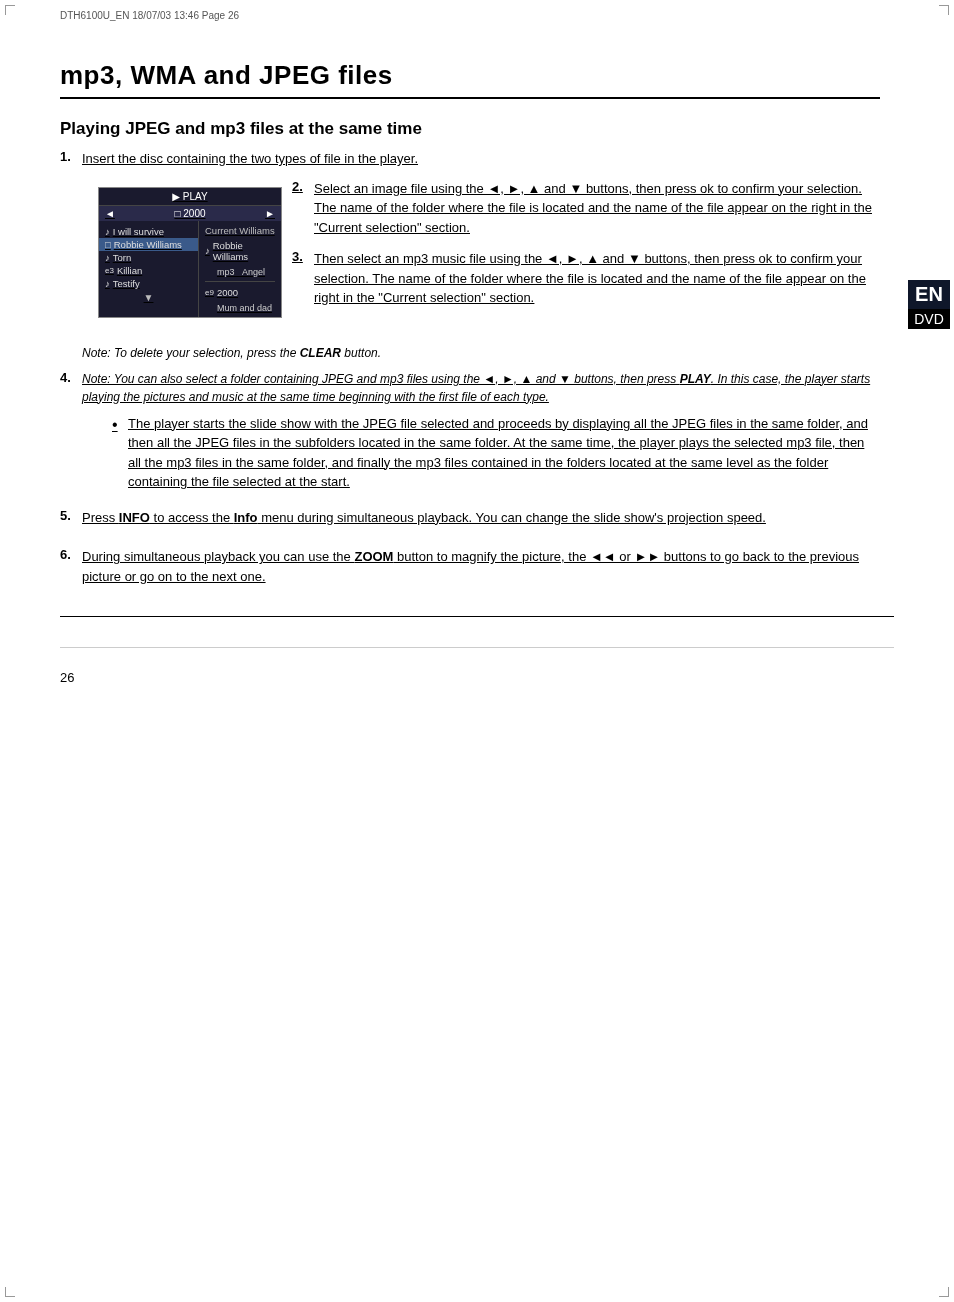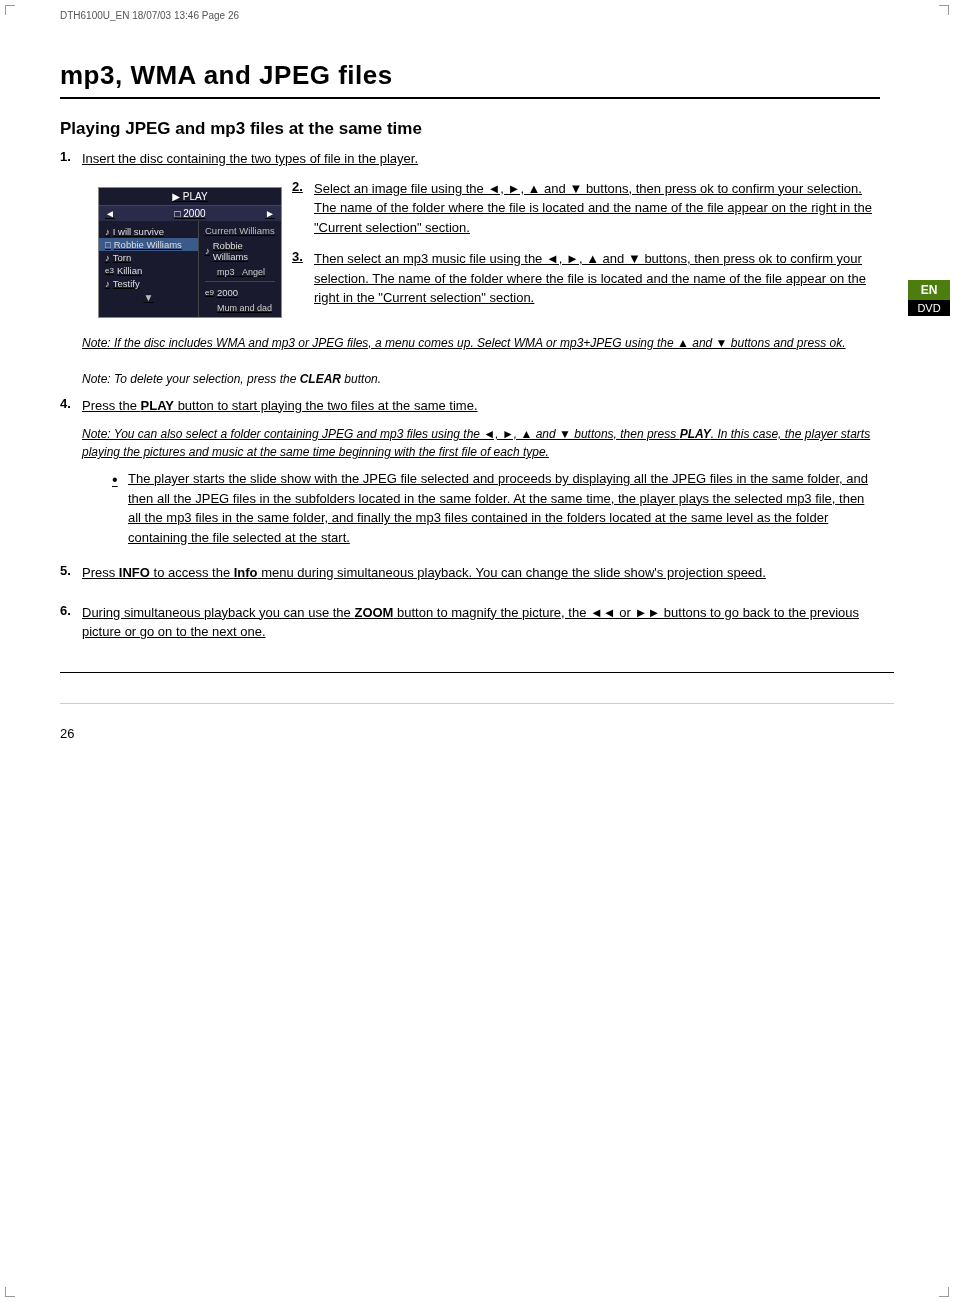--- a/index.html
+++ b/index.html
@@ -106,32 +106,32 @@
     .side-badge {
       position: absolute;
       right: 0;
       top: 280px;
       width: 50px;
       display: flex;
       flex-direction: column;
       align-items: center;
     }
     .side-badge-en {
-      background: #4d7c0f;
+      background: #0f172a;
       color: #fff;
       font-weight: bold;
-      font-size: 12px;
+      font-size: 20px;
       width: 42px;
       text-align: center;
       padding: 3px 0;
     }
     .side-badge-dvd {
       background: #000;
       color: #fff;
-      font-size: 11px;
+      font-size: 14px;
       width: 42px;
       text-align: center;
       padding: 2px 0;
     }
 
     
     .dvd-screenshot {
       border: 1px solid #888;
       background: #1a1a2e;
       width: 184px;
@@ -349,34 +349,30 @@
 
           <div class="numbered-item">
             <span class="num step-number-bold">3.</span>
             <div class="num-content">
               <p class="step2-text">Then select an mp3 music file using the ◄, ►, ▲ and ▼ buttons, then press ok to confirm your selection. The name of the folder where the file is located and the name of the file appear on the right in the "Current selection" section.</p>
             </div>
           </div>
         </div>
       </div>
 
-      <p class="note-text">Note: If the disc includes WMA and mp3 or JPEG files, a menu comes up. Select WMA or mp3+JPEG using the ▲ and ▼ buttons and press ok.</p>
     </div>
   </div>
 
   <p class="note-text" style="margin-left: 22px;">
     Note: To delete your selection, press the <span class="inline-bold">CLEAR</span> button.
   </p>
 
   <div class="numbered-item step-block">
     <span class="num step-number-bold">4.</span>
     <div class="num-content">
-      <p class="body-text">
-        Press the <span class="bold">PLAY</span> button to start playing the two files at the same time.
-      </p>
       <p class="note-text">
         Note: You can also select a folder containing JPEG and mp3 files using the ◄, ►, ▲ and ▼ buttons, then press <span class="bold">PLAY</span>. In this case, the player starts playing the pictures and music at the same time beginning with the first file of each type.
       </p>
 
       <div class="bullet-item">
         <span class="bullet">•</span>
         <p class="bullet-content">The player starts the slide show with the JPEG file selected and proceeds by displaying all the JPEG files in the same folder, and then all the JPEG files in the subfolders located in the same folder. At the same time, the player plays the selected mp3 file, then all the mp3 files in the same folder, and finally the mp3 files contained in the folders located at the same level as the folder containing the file selected at the start.</p>
       </div>
     </div>
   </div>

